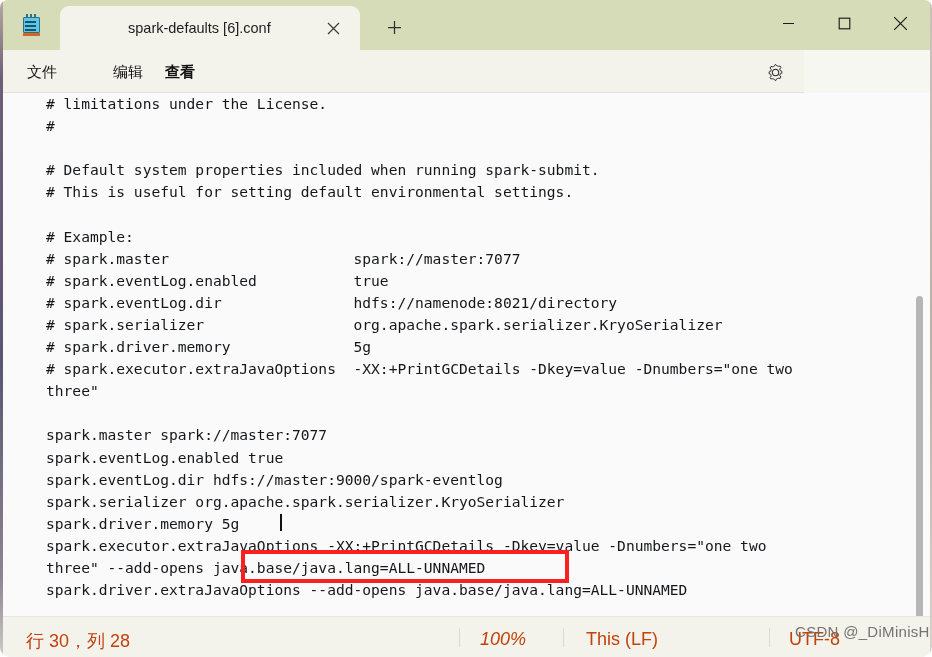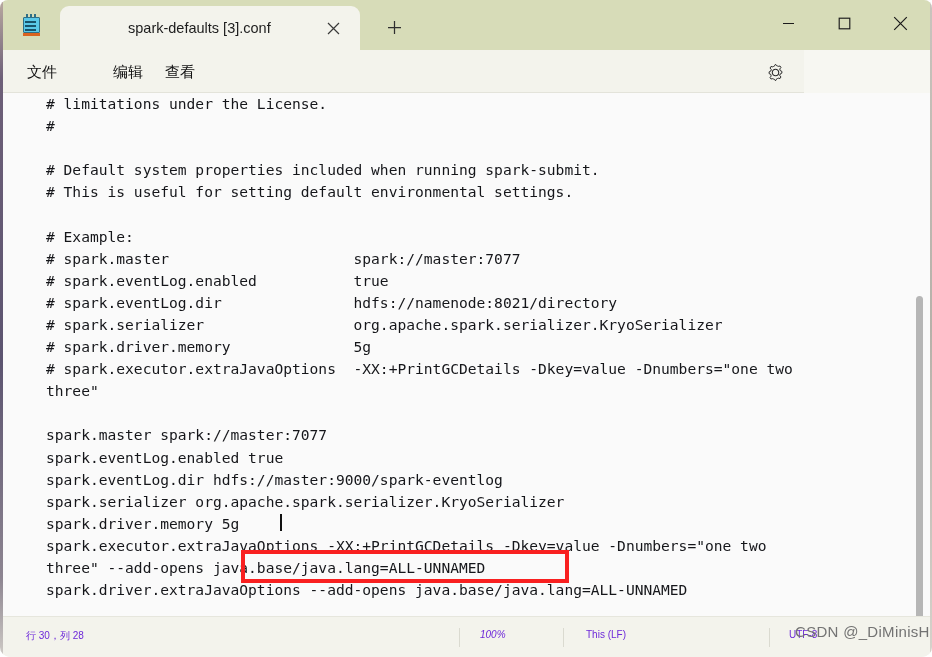--- a/index.html
+++ b/index.html
@@ -137,21 +137,21 @@
     position: absolute;
     top: 9px;
     height: 26px;
     padding: 0 6px;
     font-size: 15px;
     color: #121212;
     line-height: 26px;
   }
   .mi0 { left: 18px; }
   .mi1 { left: 104px; }
-  .mi2 { left: 156px; }
+  .mi2 { left: 156px; font-weight: bold; }
   .gear {
     position: absolute;
     right: 16px; top: 9px;
     width: 26px; height: 26px;
     display: flex; align-items: center; justify-content: center;
   }
 
   
   .editor {
     position: absolute;
@@ -206,22 +206,22 @@
     position: absolute;
     left: 3px; bottom: 0;
     width: 927px; height: 41px;
     background: #f3f3ec;
     border-top: 1px solid #e6e6dd;
     box-sizing: border-box;
   }
   .sb-item {
     position: absolute;
     top: 12px;
-    font-size: 10px;
-    color: #6d28d9;
+    font-size: 18px;
+    color: #c2410c;
     white-space: nowrap;
     text-align: center;
   }
   .sb-pos  { left: 23px; }
   .sb-zoom { left: 477px; font-style: italic; }
   .sb-eol  { left: 583px; }
   .sb-enc  { left: 786px; }
   .sb-div {
     position: absolute;
     top: 11px;
@@ -258,21 +258,21 @@
         <div class="ring" style="left:12px"></div>
         <div class="body"></div>
         <div class="line l1"></div>
         <div class="line l2"></div>
         <div class="line l3"></div>
         <div class="base"></div>
       </div>
     </div>
 
     <div class="tab">
-      <span class="tab-title">spark-defaults [3].conf</span>
+      <span class="tab-title">spark-defaults [6].conf</span>
       <span class="tab-close">
         <svg width="13" height="13" viewBox="0 0 13 13" aria-hidden="true">
           <path d="M1 1 L12 12 M12 1 L1 12" stroke="#3a3a3a" stroke-width="1.2" fill="none"></path>
         </svg>
       </span>
     </div>
 
     <div class="newtab">
       <svg width="15" height="15" viewBox="0 0 15 15" aria-hidden="true">
         <path d="M7.5 1 V14 M1 7.5 H14" stroke="#2f2f2f" stroke-width="1.25" fill="none"></path>

